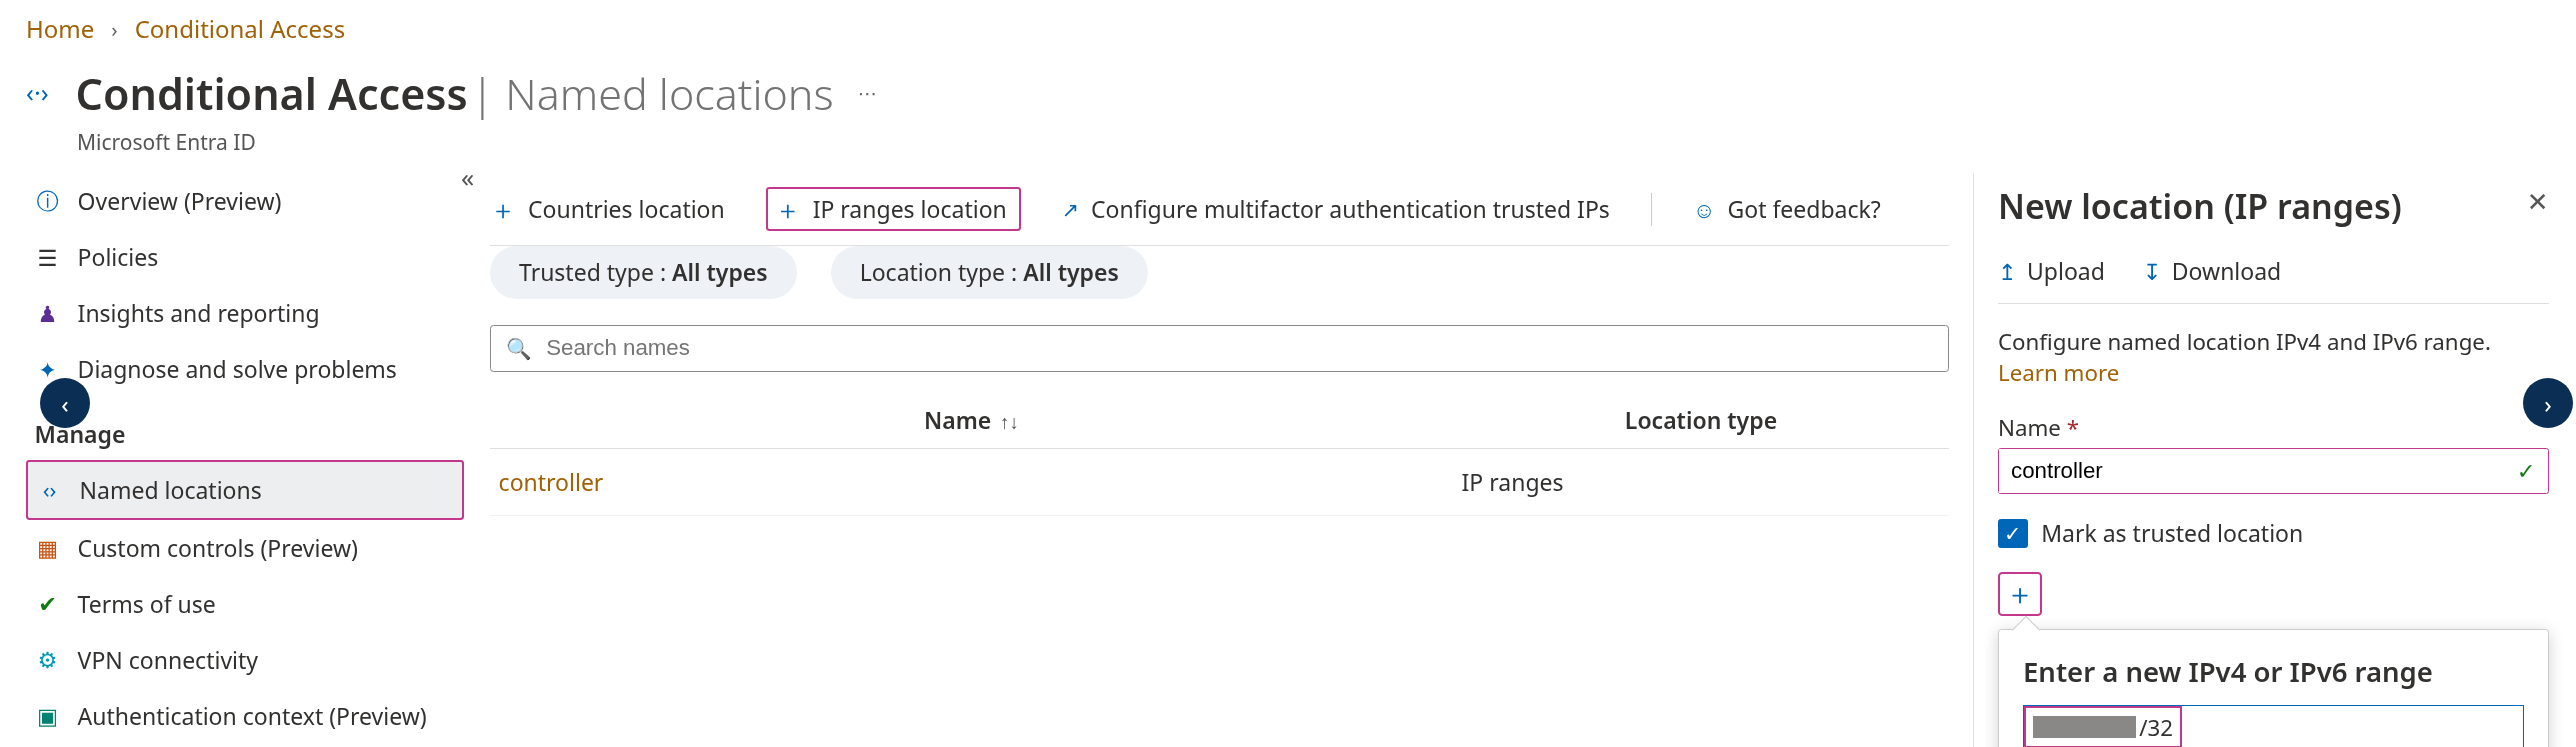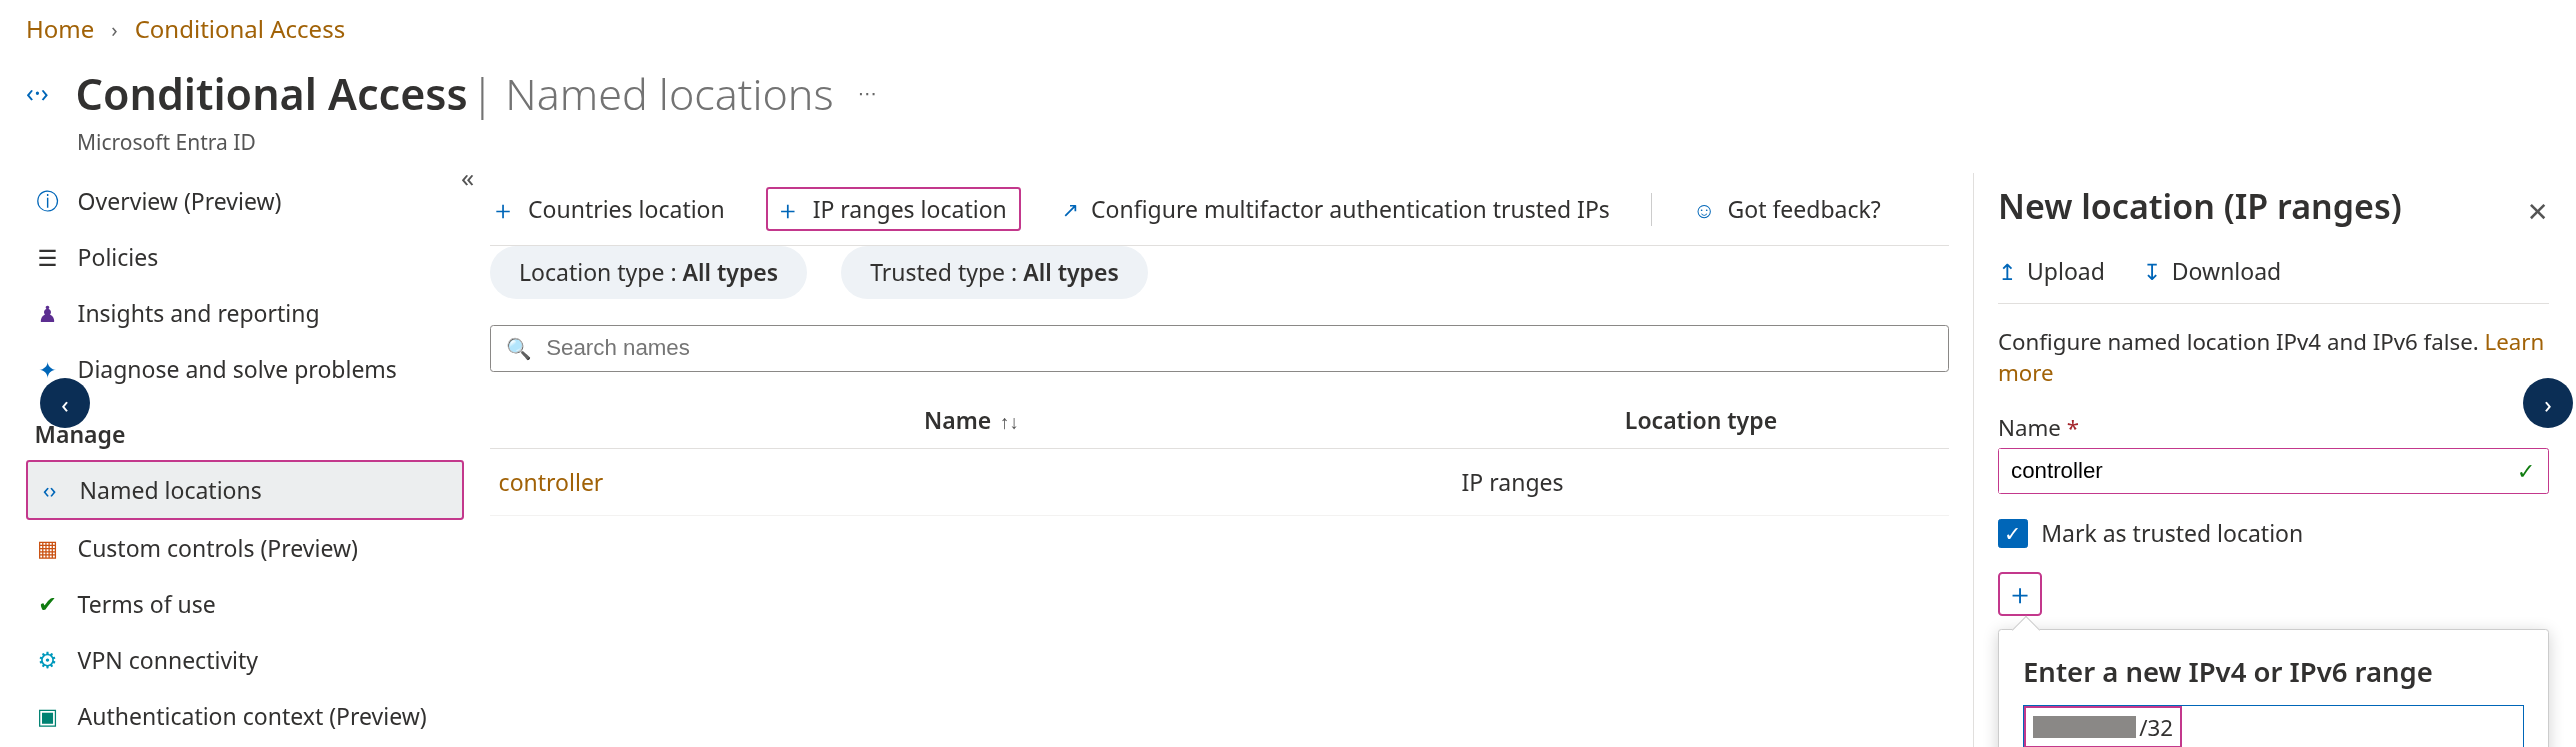--- a/index.html
+++ b/index.html
@@ -45,21 +45,21 @@
   .search-row input{border:none;outline:none;font-size:22.3px;flex:1}
   .search-ic{color:#555;font-size:20.6px}
 
   table.named{width:100%;border-collapse:collapse}
   table.named th{text-align:center;font-weight:600;font-size:23px;padding:12px 8.6px;border-bottom:0.9px solid #e1dfdd}
   table.named td{font-size:23px;padding:17px 8.6px;border-bottom:0.9px solid #f3f2f1}
   .sort-ic{font-size:19px;color:#555;margin-left:8.6px}
 
   
   .blade{width:603px;border-left:0.9px solid #e1dfdd;padding:10.3px 27.5px 0 24px;position:relative;height:748px;box-sizing:border-box}
-  .blade-title{font-size:34px;font-weight:600;display:flex;align-items:flex-end;justify-content:space-between}
+  .blade-title{font-size:34px;font-weight:600;display:flex;align-items:flex-start;justify-content:space-between}
   .blade-close{font-size:26px;font-weight:300;color:#555;cursor:pointer}
   .blade-bar{display:flex;gap:38px;padding:26px 0 15.5px;border-bottom:0.9px solid #e1dfdd}
   .blade-bar .bb{display:flex;align-items:center;gap:10.3px;font-size:23px;cursor:pointer}
   .blade-bar .bb .ic{color:#0066b8;font-size:22.3px}
   .blade-desc{font-size:22.3px;padding:22.3px 0 24px}
   .fld-label{font-size:22.3px;padding-bottom:5.2px}
   .fld-label .req{color:#a4262c}
   .fld-input-wrap{border:1.7px solid #c3388c;border-radius:2.6px;padding:0;margin-bottom:17px;display:flex;align-items:center}
   .fld-input{border:0.9px solid #777;border-left:none;border-top:none;border-bottom:none;border:none;padding:8.6px 12px;font-size:22.3px;flex:1;outline:none}
   .fld-ok{color:#107c10;font-size:22.3px;padding:0 12px}
@@ -176,24 +176,24 @@
       <div class="tb-sep"></div>
       <div class="tb-btn">
         <span class="tb-feedback-ic">☺</span>
         <span>Got feedback?</span>
       </div>
     </div>
 
 
     <div class="pills">
       <div class="pill">
+        <span>Trusted type : </span><b>All types</b>
+      </div>
+      <div class="pill">
         <span>Location type : </span><b>All types</b>
-      </div>
-      <div class="pill">
-        <span>Trusted type : </span><b>All types</b>
       </div>
     </div>
 
     <div class="search-row">
       <span class="search-ic">🔍</span>
       <input placeholder="Search names" style="">
     </div>
 
     <table class="named">
       <thead>
@@ -224,21 +224,21 @@
         <span class="ic">↥</span>
         <span>Upload</span>
       </div>
       <div class="bb">
         <span class="ic">↧</span>
         <span>Download</span>
       </div>
     </div>
 
     <div class="blade-desc">
-      <span>Configure named location IPv4 and IPv6 false. </span><a class="link">Learn more</a>
+      <span>Configure named location IPv4 and IPv6 range. </span><a class="link">Learn more</a>
     </div>
 
     <div class="fld-label">
       <span>Name</span> <span class="req">*</span>
     </div>
     <div class="fld-input-wrap">
       <input class="fld-input" value="controller" style="">
       <span class="fld-ok">✓</span>
     </div>
 

